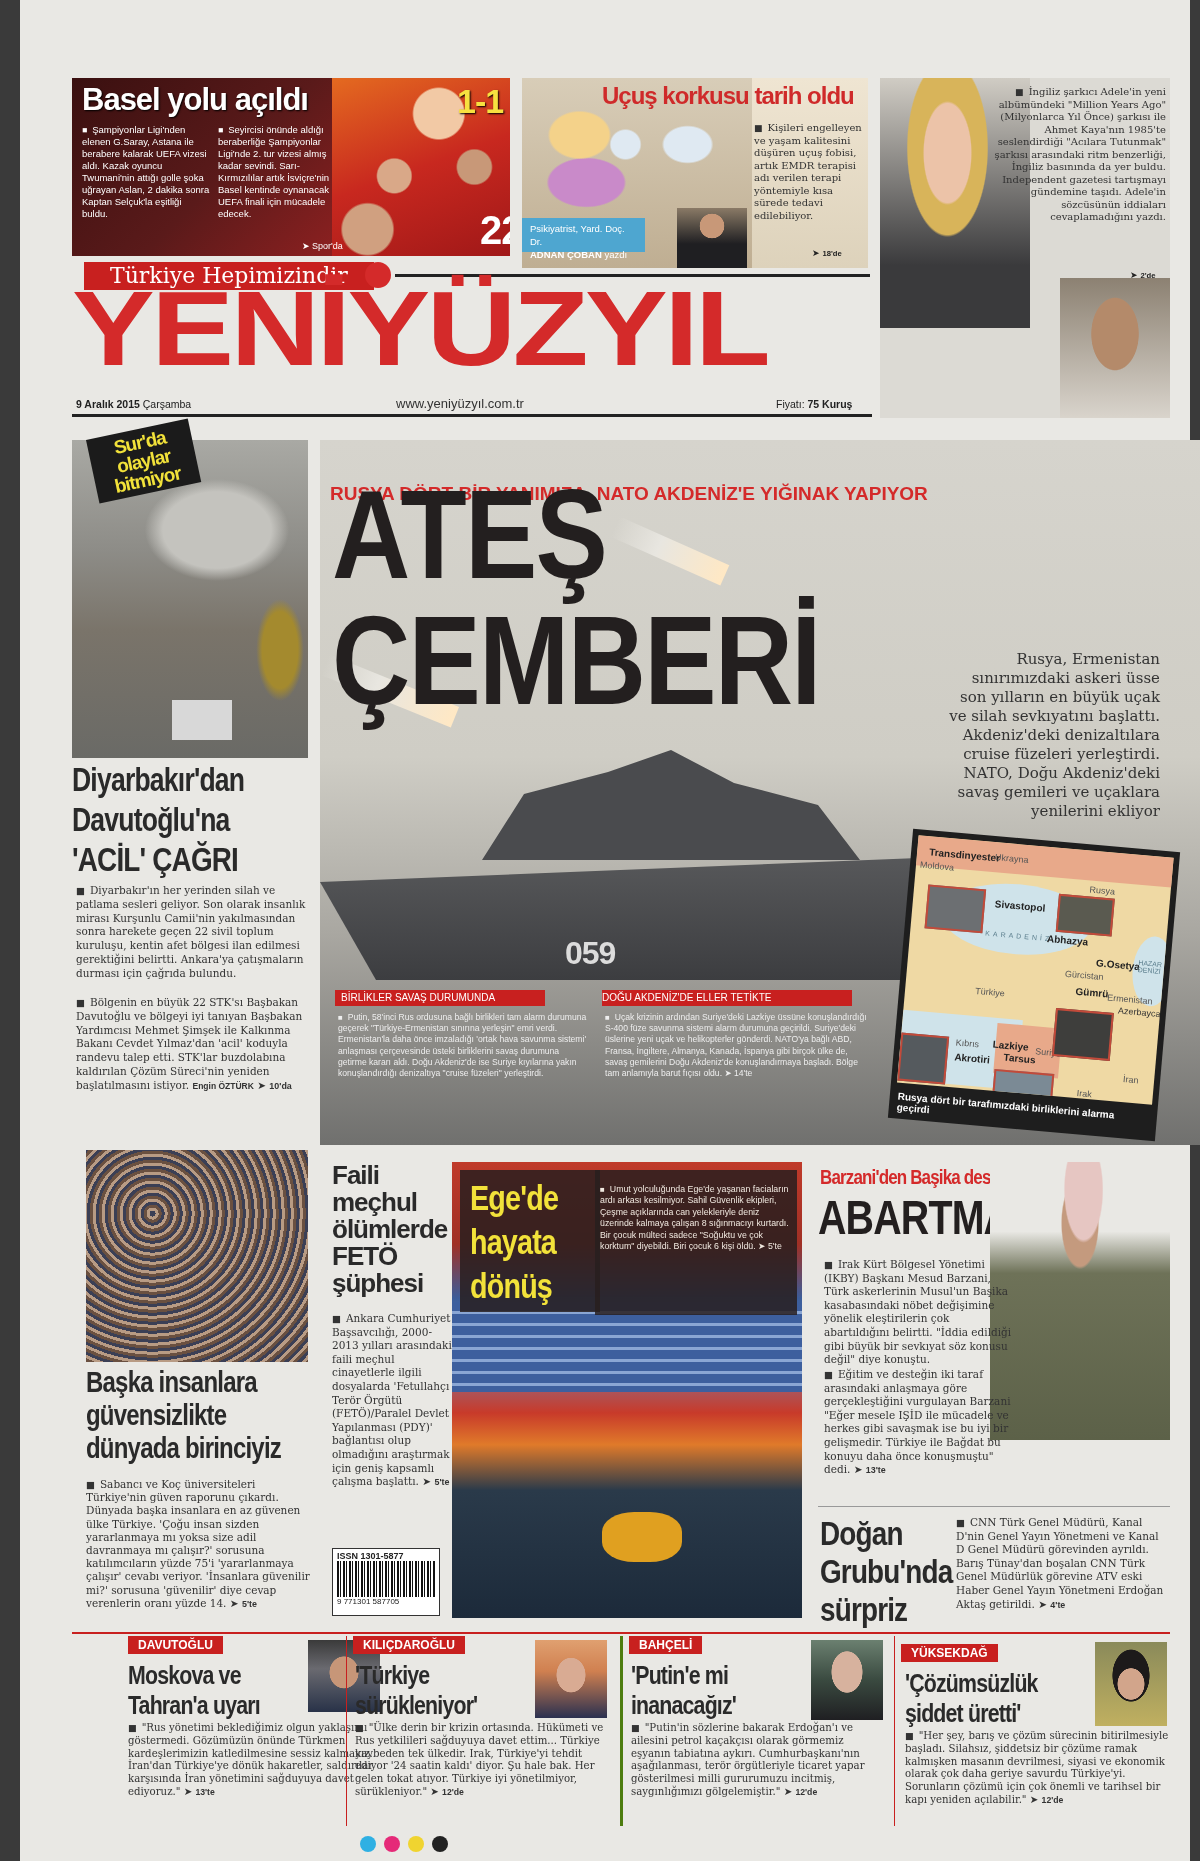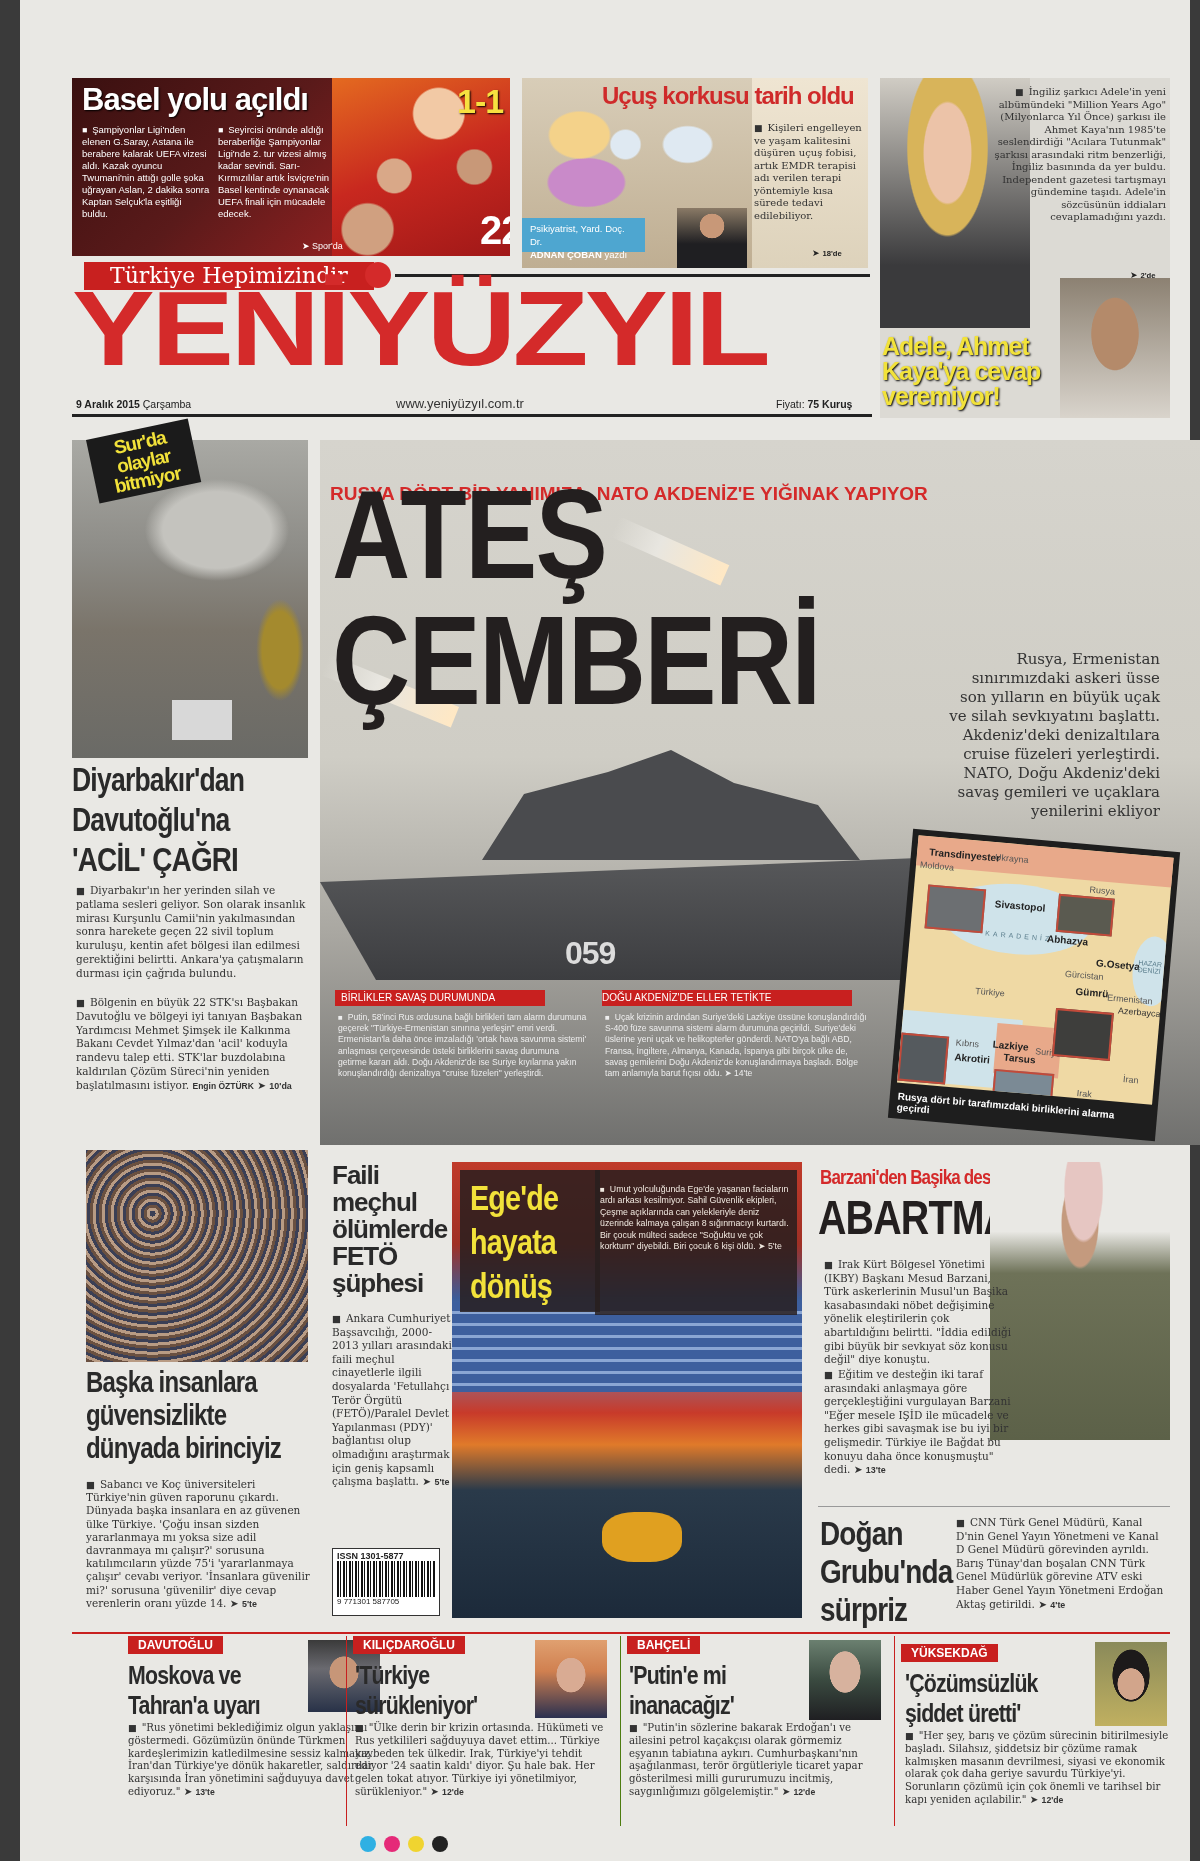--- a/index.html
+++ b/index.html
@@ -43,21 +43,20 @@
       <div><b>ADNAN ÇOBAN</b> <span>yazdı</span></div>
     </div>
     <div class="abs" style="left:155px; top:130px; width:70px; height:60px; background:radial-gradient(circle at 50% 30%, #c89878 0 22%, transparent 23%), linear-gradient(180deg,#8a7a66 0%,#1f1f22 60%);"></div>
   </div>
 
   <div class="photo" style="left:860px; top:78px; width:290px; height:340px; background:#dcdad4;">
     <div class="abs" style="left:0; top:0; width:150px; height:250px; background:radial-gradient(ellipse at 45% 30%, #ecc3a8 0 20%, transparent 21%), radial-gradient(ellipse at 45% 28%, #d8b45a 0 34%, transparent 35%), linear-gradient(180deg,#d0ccc4 0%, #3a3a3c 75%);"></div>
     <div class="abs serif bul" style="left:100px; top:8px; width:186px; font-size:10px; line-height:12.5px; color:#333; text-align:right;">İngiliz şarkıcı Adele'in yeni albümündeki "Million Years Ago" (Milyonlarca Yıl Önce) şarkısı ile Ahmet Kaya'nın 1985'te seslendirdiği "Acılara Tutunmak" şarkısı arasındaki ritm benzerliği, İngiliz basınında da yer buldu. Independent gazetesi tartışmayı gündemine taşıdı. Adele'in sözcüsünün iddiaları cevaplamadığını yazdı.</div>
     <div class="abs" style="left:250px; top:192px; font-size:9px;">➤ <span class="ref">2'de</span></div>
     <div class="abs" style="left:180px; top:200px; width:110px; height:140px; background:radial-gradient(ellipse at 50% 40%, #b48a6a 0 30%, transparent 31%), linear-gradient(180deg,#8c8172,#d9d4cc);"></div>
-    <div class="abs cond" style="left:2px; top:256px; width:190px; font-size:25px; line-height:25px; color:#f2e23a; text-shadow:1px 1px 2px #000;">Adele, Ahmet Kaya'ya cevap veremiyor!</div>
   </div>
 
   <div class="abs redbar serif" style="left:64px; top:262px; width:290px; height:28px; font-family:'DejaVu Serif',serif; font-weight:normal; font-size:22px; line-height:28px; padding-left:26px;">Türkiye Hepimizindir</div>
   <div class="abs" style="left:345px; top:262px; width:26px; height:26px; border-radius:50%; background:#d42a2a;"></div>
   <div class="abs" style="left:375px; top:274px; width:475px; height:3px; background:#222;"></div>
   <div class="abs cond" style="left:52px; top:268px; font-size:106px; color:#d42a2a; letter-spacing:-3px; transform:scaleX(1.17);">YENİYÜZYIL</div>
   <div class="abs sans" style="left:56px; top:398px; font-size:10.5px; color:#222;">
     <b>9 Aralık 2015</b> <span>Çarşamba</span>
   </div>
   <div class="abs sans" style="left:376px; top:396px; font-size:13px; color:#333;">www.yeniyüzyıl.com.tr</div>
@@ -205,21 +204,21 @@
 
   <div class="abs" style="left:326px; top:1636px; width:262px; height:190px; border-left:1px solid #c8201f;">
     <div class="abs redbar" style="left:6px; top:0; padding:2px 10px; font-size:12px;">KILIÇDAROĞLU</div>
     <div class="abs cond" style="left:8px; top:24px; width:200px; font-size:26px; line-height:30px; color:#2a2a2a; transform:scaleX(0.82);">'Türkiye sürükleniyor'</div>
     <div class="abs" style="left:188px; top:4px; width:72px; height:78px; background:radial-gradient(ellipse at 50% 45%, #d9ab93 0 28%, transparent 29%), linear-gradient(180deg,#e0a070 0%,#d08050 40%,#2a3050 100%);"></div>
     <div class="abs serif" style="left:8px; top:86px; width:252px; font-size:10.2px; line-height:12.8px; color:#333;">
       <span class="bul">"Ülke derin bir krizin ortasında. Hükümeti ve Rus yetkilileri sağduyuya davet ettim... Türkiye kaybeden tek ülkedir. Irak, Türkiye'yi tehdit ediyor '24 saatin kaldı' diyor. Şu hale bak. Her gelen tokat atıyor. Türkiye iyi yönetilmiyor, sürükleniyor."</span> ➤ <span class="ref">12'de</span>
     </div>
   </div>
 
-  <div class="abs" style="left:600px; top:1636px; width:262px; height:190px; border-left:1px solid #4d7c0f;">
+  <div class="abs" style="left:600px; top:1636px; width:262px; height:190px; border-left:3px solid #4d7c0f;">
     <div class="abs redbar" style="left:6px; top:0; padding:2px 10px; font-size:12px;">BAHÇELİ</div>
     <div class="abs cond" style="left:8px; top:24px; width:200px; font-size:26px; line-height:30px; color:#2a2a2a; transform:scaleX(0.82);">'Putin'e mi inanacağız'</div>
     <div class="abs" style="left:188px; top:4px; width:72px; height:80px; background:radial-gradient(ellipse at 50% 40%, #d7b29e 0 30%, transparent 31%), linear-gradient(180deg,#6b8070 0%,#3a4a40 50%,#1f1f22 100%);"></div>
     <div class="abs serif" style="left:8px; top:86px; width:252px; font-size:10.2px; line-height:12.8px; color:#333;">
       <span class="bul">"Putin'in sözlerine bakarak Erdoğan'ı ve ailesini petrol kaçakçısı olarak görmemiz eşyanın tabiatına aykırı. Cumhurbaşkanı'nın aşağılanması, terör örgütleriyle ticaret yapar gösterilmesi milli gururumuzu incitmiş, saygınlığımızı gölgelemiştir."</span> ➤ <span class="ref">12'de</span>
     </div>
   </div>
 
   <div class="abs" style="left:874px; top:1636px; width:276px; height:190px; border-left:1px solid #c8201f;">
     <div class="abs redbar" style="left:6px; top:8px; padding:2px 10px; font-size:12px;">YÜKSEKDAĞ</div>

